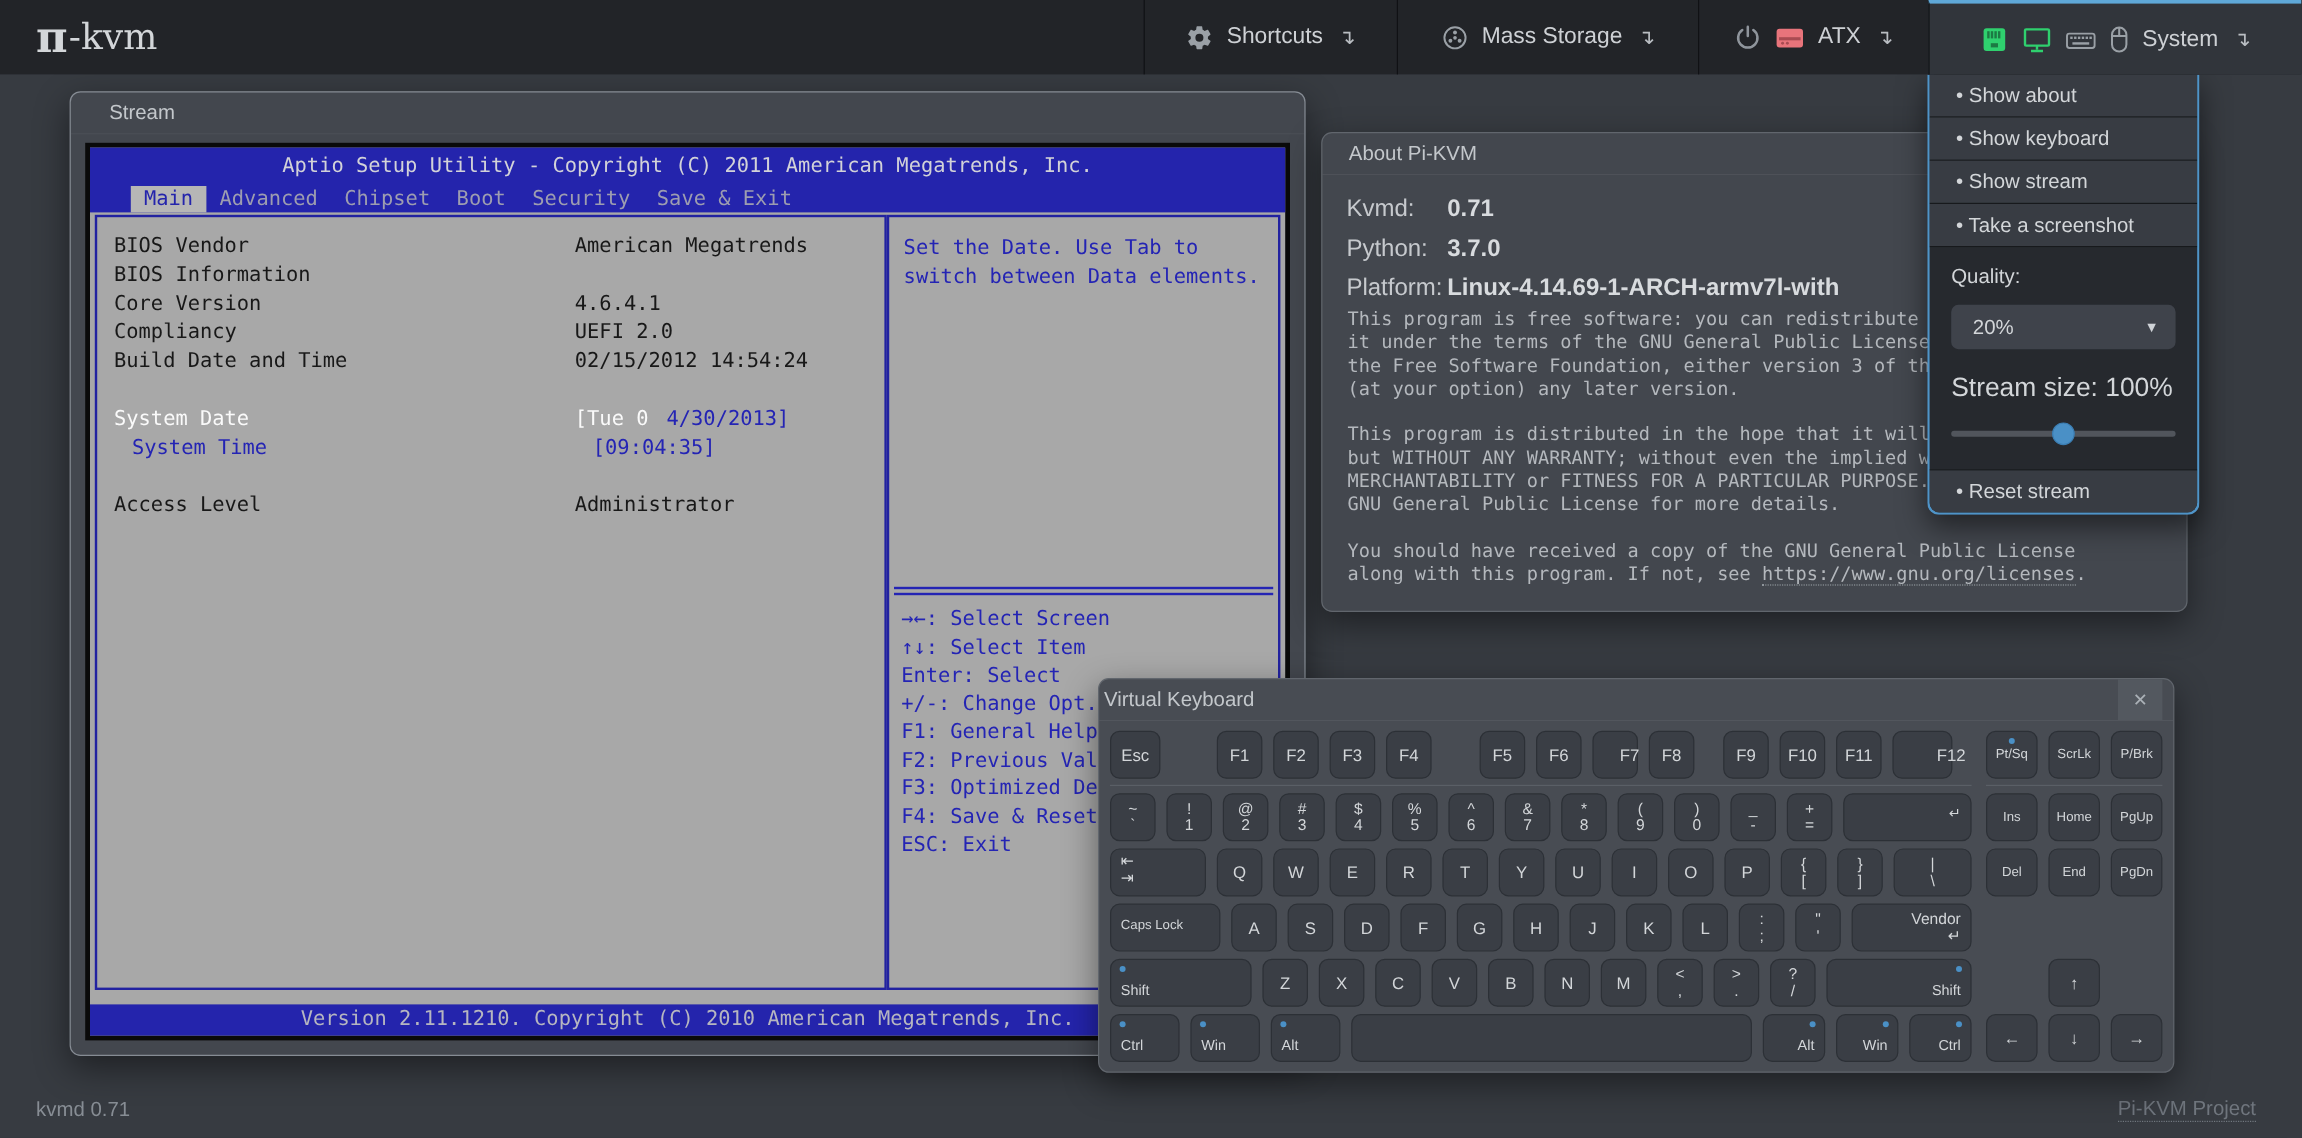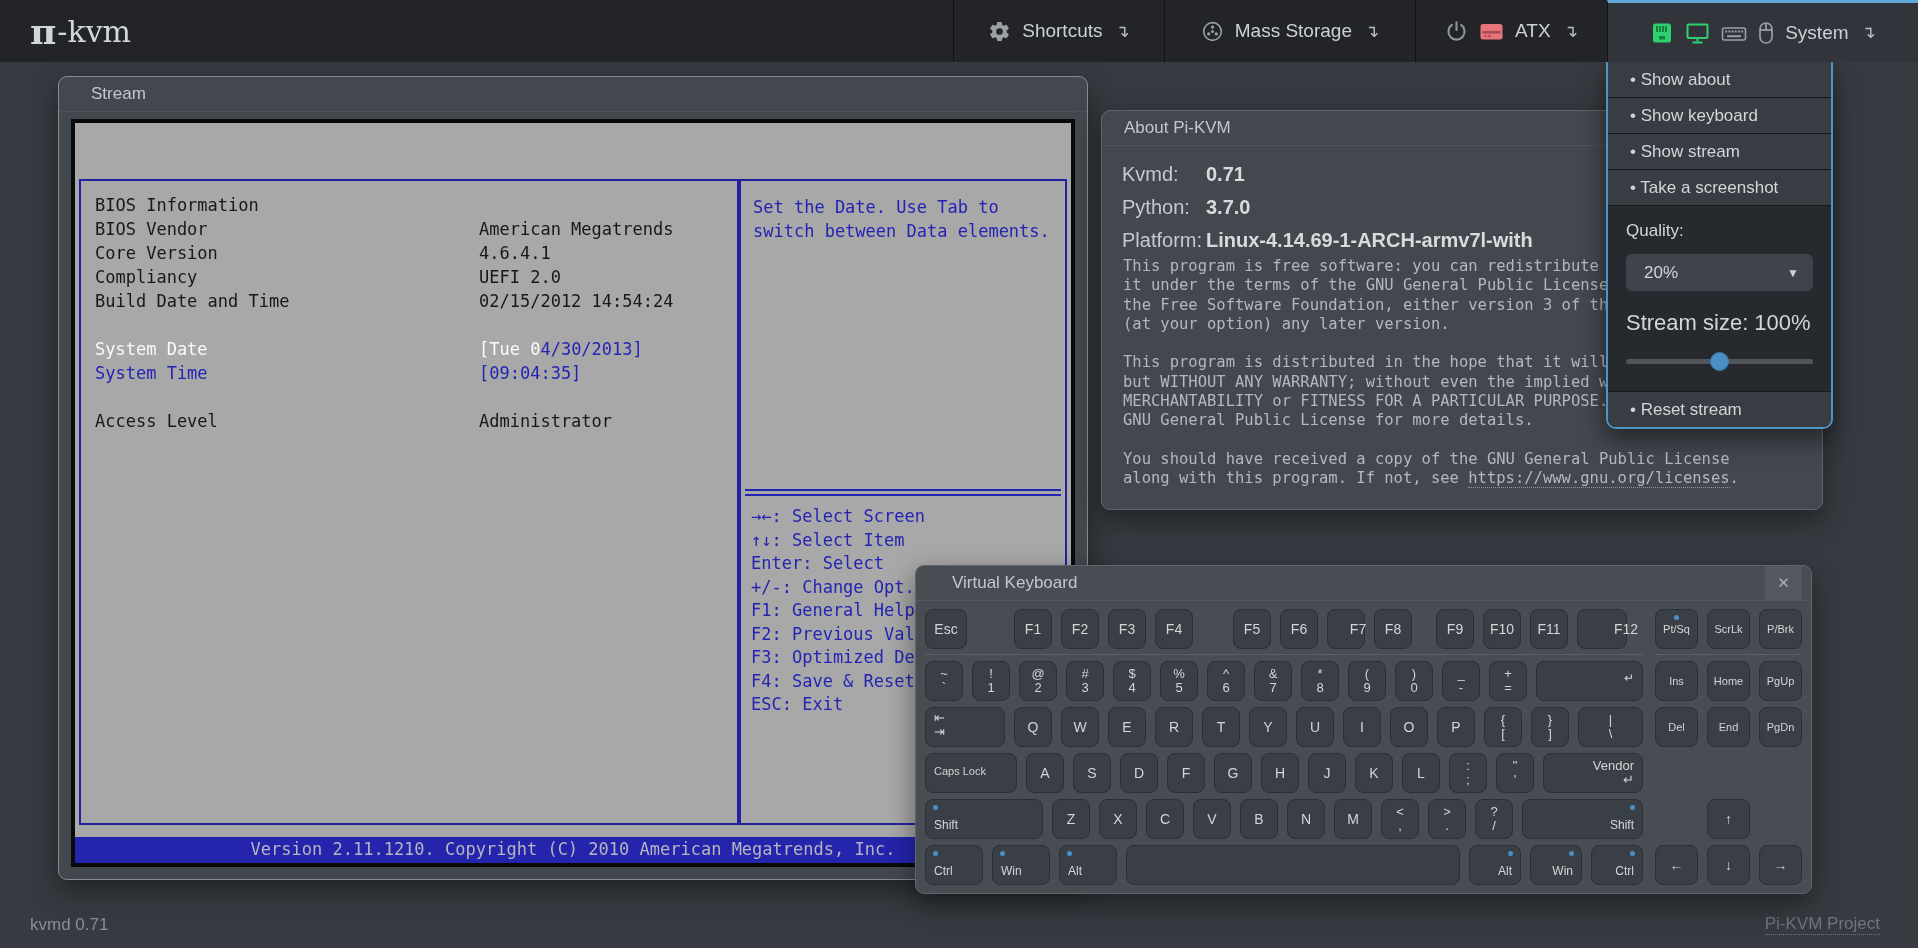--- a/index.html
+++ b/index.html
@@ -38,21 +38,21 @@
   .bios-tabs{position:absolute;left:34px;bottom:0;display:flex;}
   .bios-tab{padding:1px 11px;color:#9d9db0;}
   .bios-tab.active{background:#b6b6b6;color:#2424ac;}
   .bios-body{position:absolute;top:54px;left:0;right:0;bottom:26px;}
   .pane-left{position:absolute;left:4px;top:2px;width:660px;bottom:12px;border:2px solid #2222a0;box-sizing:border-box;}
   .pane-right{position:absolute;left:664px;right:4px;top:2px;bottom:12px;border:2px solid #2222a0;box-sizing:border-box;}
   .bios-rows{padding:14px 0 0 14px;}
   .bios-row{position:relative;height:24px;white-space:pre;}
   .bios-row .val{position:absolute;left:384px;top:0;}
   .c-dark{color:#181818;}
-  .c-blue{color:#2424b4;}
+  .c-blue{color:#2424b4;margin-left:15px;}
   .c-white{color:#fafafa;}
   .bios-help{padding:14px 0 0 12px;color:#2424b4;line-height:24px;white-space:pre;}
   .bios-divider{position:absolute;left:4px;right:4px;top:308px;height:3px;
                 border-top:2px solid #2424b4;border-bottom:2px solid #2424b4;}
   .bios-hotkeys{position:absolute;left:10px;top:324px;color:#2424b4;line-height:23.5px;white-space:pre;}
   .bios-footer{position:absolute;left:0;right:0;bottom:0;height:26px;background:#2424ac;
                color:#b6b6c0;text-align:center;line-height:25px;}
 
   
   #about-window{left:1101px;top:110px;width:720px;height:398px;z-index:2;}
@@ -61,21 +61,21 @@
   .about-field{height:33px;font-size:20px;display:flex;}
   .about-field .lab{width:84px;color:#c6c9cd;}
   .about-field .val{font-weight:bold;color:#d8dbde;white-space:nowrap;}
   .license{position:absolute;left:21px;top:146px;right:8px;font-family:"DejaVu Sans Mono",monospace;
            font-size:15.5px;line-height:19.3px;color:#b4b8bd;white-space:pre;}
   .lic-line{min-height:19.3px;}
   .lic-link{color:#b4b8bd;text-decoration:none;border-bottom:1px dotted #8f959b;cursor:pointer;}
 
   
   #keyboard-window{left:915px;top:565px;width:895px;height:327px;background:#484c53;z-index:3;}
-  #keyboard-window .title-bar{padding-left:36px;position:relative;}
+  #keyboard-window .title-bar{padding-left:4px;position:relative;}
   .kb-close{position:absolute;right:9px;top:0;width:37px;height:34px;background:#53585f;
             display:flex;align-items:center;justify-content:center;color:#aab0b6;font-size:15px;cursor:pointer;}
   .kb-area{display:flex;gap:12px;padding:8px 9px 0 9px;}
   .kb-main{width:718px;}
   .kb-side{width:147px;}
   .krow{display:flex;gap:9px;height:40px;margin-bottom:6px;}
   .ksep{border-top:1px solid #5a5f66;margin:-1px 0 6px 0;}
   .key{position:relative;background:#3a3e45;border:1px solid #2c3036;border-radius:8px;
        box-sizing:border-box;display:flex;flex-direction:column;align-items:center;justify-content:center;
        color:#d3d6d9;font-size:14px;line-height:15px;cursor:pointer;}
@@ -211,25 +211,36 @@
       <span class="arrow">↴</span>
     </div>
   </nav>
 
   <div class="window" id="stream-window">
     <div class="title-bar">
       <span>Stream</span>
     </div>
     <div id="bios-screen">
       <div class="bios">
+        <div class="bios-header">
+          <div class="bios-title">Aptio Setup Utility - Copyright (C) 2011 American Megatrends, Inc.</div>
+          <div class="bios-tabs" id="bios-tabs">
+              <span class="bios-tab active">Main</span>
+              <span class="bios-tab">Advanced</span>
+              <span class="bios-tab">Chipset</span>
+              <span class="bios-tab">Boot</span>
+              <span class="bios-tab">Security</span>
+              <span class="bios-tab">Save &amp; Exit</span>
+            </div>
+        </div>
         <div class="bios-body">
           <div class="pane-left">
             <div class="bios-rows" id="bios-rows">
+                <div class="bios-row"><span class="c-dark">BIOS Vendor</span><span class="val"><span class="c-dark">American Megatrends</span></span></div>
                 <div class="bios-row"><span class="c-dark">BIOS Information</span></div>
-                <div class="bios-row"><span class="c-dark">BIOS Vendor</span><span class="val"><span class="c-dark">American Megatrends</span></span></div>
                 <div class="bios-row"><span class="c-dark">Core Version</span><span class="val"><span class="c-dark">4.6.4.1</span></span></div>
                 <div class="bios-row"><span class="c-dark">Compliancy</span><span class="val"><span class="c-dark">UEFI 2.0</span></span></div>
                 <div class="bios-row"><span class="c-dark">Build Date and Time</span><span class="val"><span class="c-dark">02/15/2012 14:54:24</span></span></div>
                 <div class="bios-row"></div>
                 <div class="bios-row"><span class="c-white">System Date</span><span class="val"><span class="c-white">[Tue 0</span><span class="c-blue">4/30/2013]</span></span></div>
                 <div class="bios-row"><span class="c-blue">System Time</span><span class="val"><span class="c-blue">[09:04:35]</span></span></div>
                 <div class="bios-row"></div>
                 <div class="bios-row"><span class="c-dark">Access Level</span><span class="val"><span class="c-dark">Administrator</span></span></div>
               </div>
           </div>

